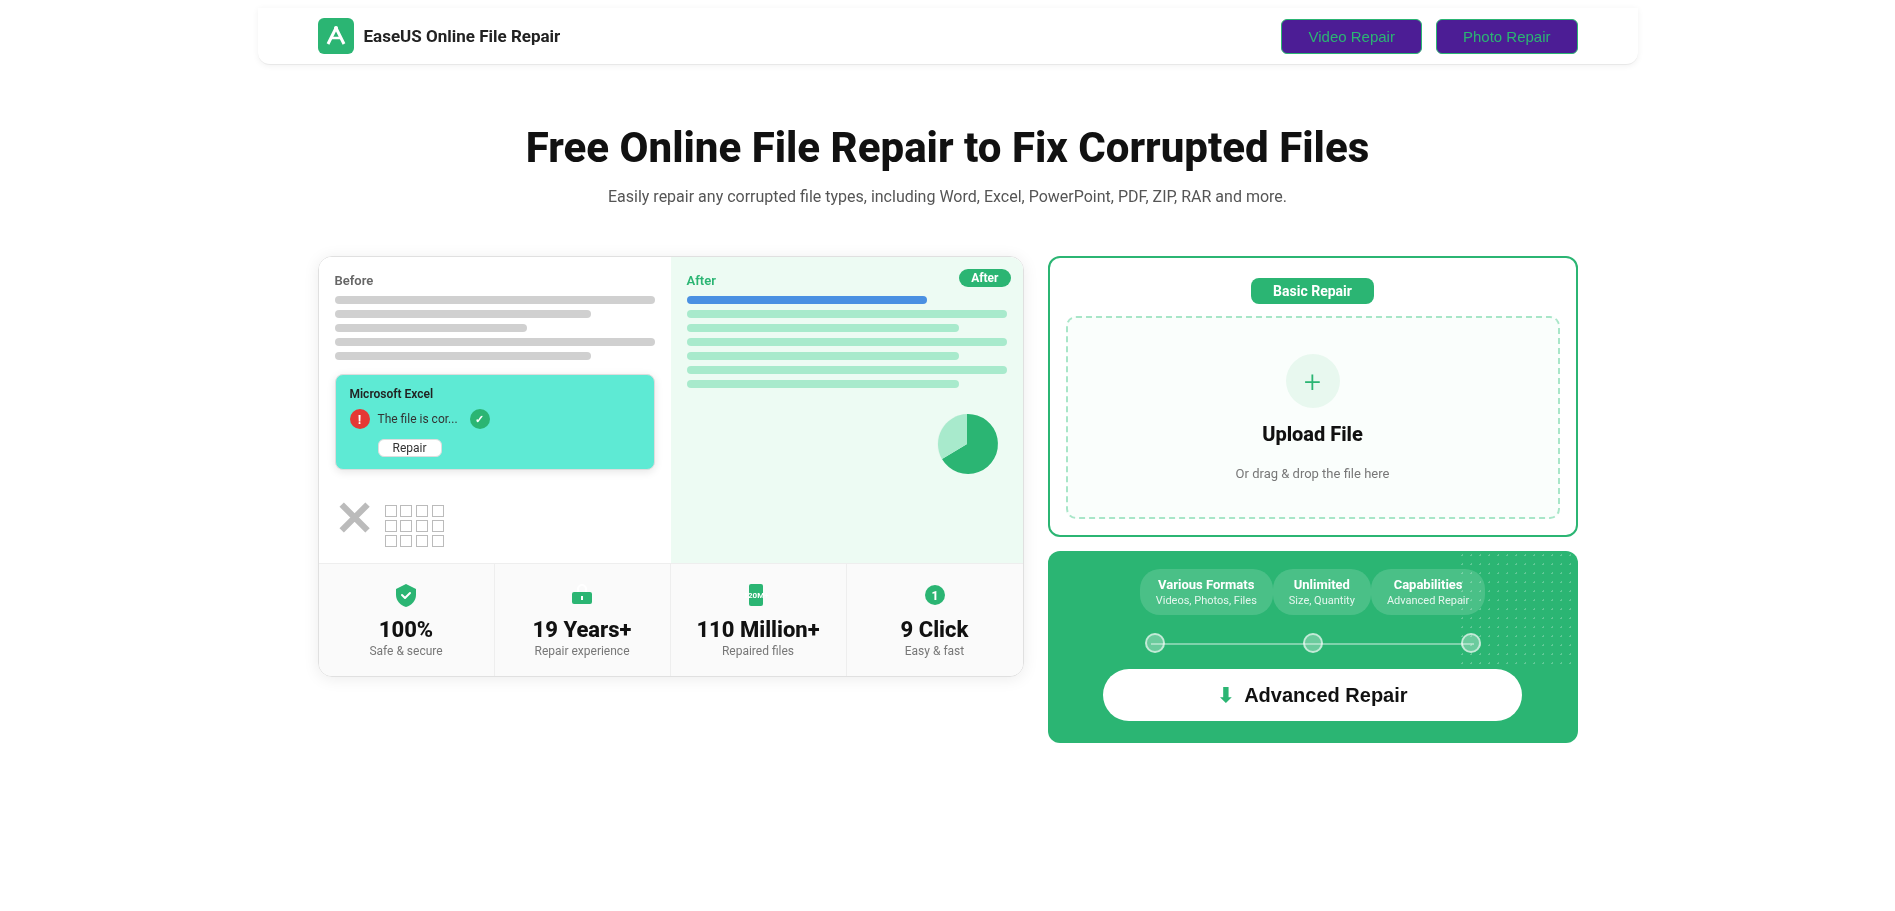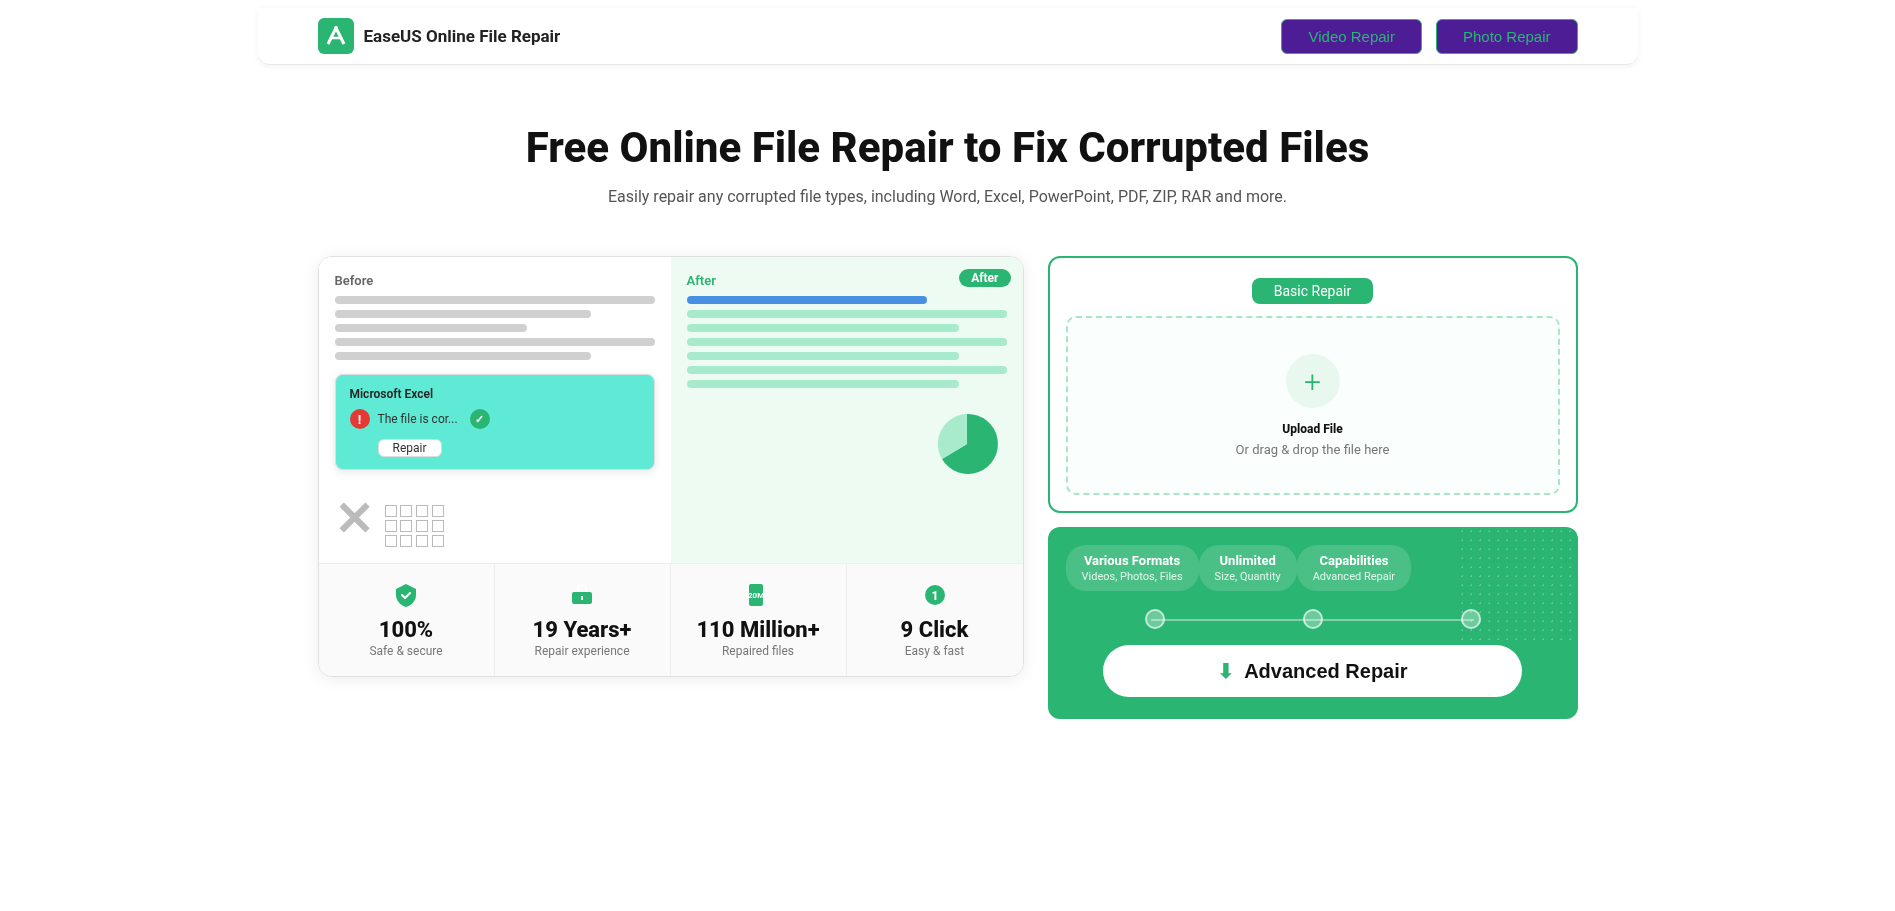--- a/index.html
+++ b/index.html
@@ -91,41 +91,41 @@
     .stat-label { font-size: 12px; color: #777; margin-top: 2px; }
 
     
     .right-panel { flex: 0 0 530px; display: flex; flex-direction: column; gap: 14px; }
 
     
     .upload-card {
       border: 2px solid #2bb573; border-radius: 12px; background: #fff; overflow: hidden;
     }
     .basic-repair-tab {
-      background: #2bb573; color: #fff; font-size: 14px; font-weight: 400;
+      background: #2bb573; color: #fff; font-size: 14px; font-weight: 700;
       text-align: center; padding: 8px; border-radius: 8px;
       margin: 10px auto; width: fit-content; padding: 5px 22px;
     }
     .upload-area {
       margin: 12px 16px 16px; border: 2px dashed #a8e6c8; border-radius: 10px;
       padding: 36px 20px; text-align: center; cursor: pointer; background: #fafefc;
     }
     .upload-plus {
       width: 54px; height: 54px; border-radius: 50%; background: #e8f8ef;
       display: flex; align-items: center; justify-content: center;
       margin: 0 auto 14px; font-size: 30px; color: #2bb573; font-weight: 300;
     }
-    .upload-title { font-size: 12px; font-weight: 800; color: #111; margin-bottom: 6px; }
+    .upload-title { font-size: 20px; font-weight: 800; color: #111; margin-bottom: 20px; }
     .upload-sub { font-size: 13px; color: #777; }
 
     
     .features-card {
       background: #2bb573; border-radius: 12px; padding: 18px 18px 22px;
     }
-    .features-pills { display: flex; justify-content: flex-start; margin-bottom: 18px; }
+    .features-pills { display: flex; justify-content: center; margin-bottom: 18px; }
     .feature-pill {
       background: rgba(255,255,255,0.15); border-radius: 20px;
       padding: 8px 16px; text-align: center; color: #fff;
     }
     .feature-pill-title { font-size: 13px; font-weight: 700; }
     .feature-pill-sub { font-size: 11px; opacity: 0.85; margin-top: 2px; }
 
     .features-connector {
       display: flex; justify-content: space-around; position: relative; margin: 0 10px;
     }

